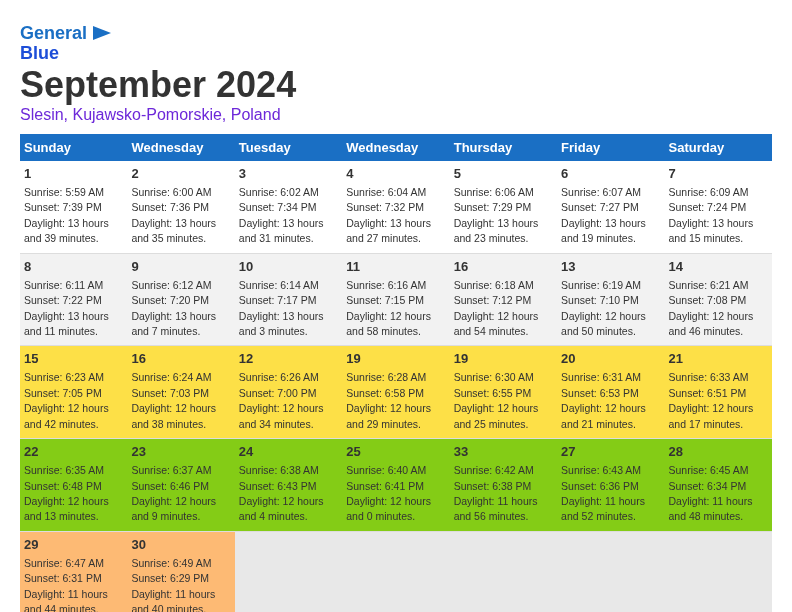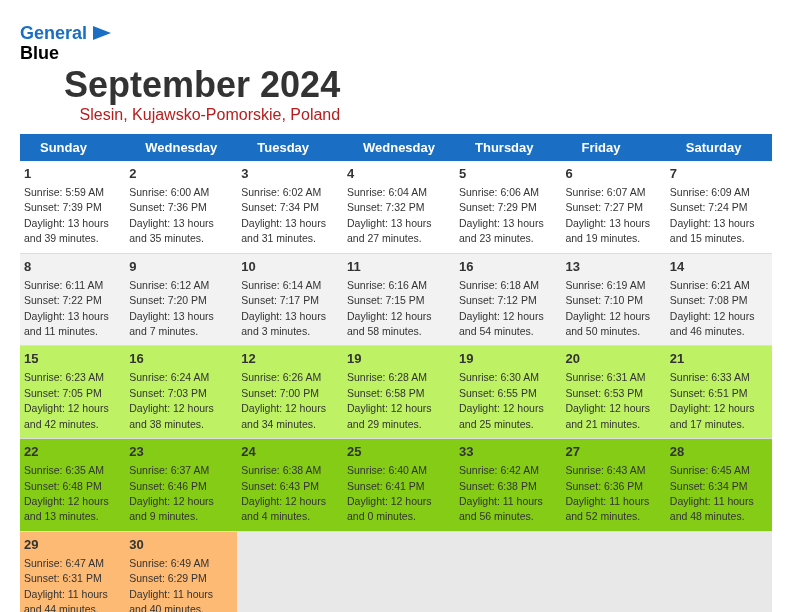--- a/index.html
+++ b/index.html
@@ -25,41 +25,39 @@
     .logo-text {
       font-size: 18px;
       font-weight: bold;
       color: #333;
       line-height: 1.1;
     }
     .logo-text span {
       color: #1a6fc4;
     }
     .title-section {
-      text-align: right;
-      margin-left: 44px;
     }
     .month-title {
       font-size: 36px;
       font-weight: bold;
       color: #333;
     }
     .subtitle {
       font-size: 16px;
-      color: #b91c1c;
+      color: #6d28d9;
     }
     table {
       width: 100%;
       border-collapse: collapse;
       font-size: 11px;
     }
     thead tr th {
       background-color: #1a6fc4;
       color: #fff;
-      padding: 6px 20px;
+      padding: 6px 4px;
       text-align: left;
       font-size: 13px;
       font-weight: bold;
     }
     tbody tr {
       border-bottom: 1px solid #ddd;
     }
     tbody tr:nth-child(odd) {
       background-color: #f9f9f9;
     }
@@ -82,42 +80,42 @@
     .day-info {
       font-size: 10.5px;
       color: #333;
     }
     .empty {
       background: #f0f0f0;
     }
     
     .week-row-1 td { background-color: #ffffff; }
     .week-row-2 td { background-color: #f2f2f2; }
-    .week-row-3 td { background-color: #bef264; }
+    .week-row-3 td { background-color: #fde047; }
     .week-row-4 td { background-color: #84cc16; }
     .week-row-5 td { background-color: #fdba74; }
     .week-row-1 td.empty, .week-row-2 td.empty, .week-row-3 td.empty, .week-row-4 td.empty, .week-row-5 td.empty {
       background-color: #e8e8e8;
     }
   </style>
 </head>
 <body>
 
 <div class="header">
   <div class="logo">
     <div style="display:flex;flex-direction:column;align-items:flex-start;">
       <div style="display:flex;align-items:center;">
         <span class="logo-text"><span>General</span></span>
         <div style="display:inline-block;margin-left:4px;margin-top:2px;">
           <svg width="22" height="22" viewBox="0 0 22 22">
             <polygon points="2,4 20,11 2,18" fill="#1a6fc4"></polygon>
           </svg>
         </div>
       </div>
-      <span class="logo-text" style="color:#000000;margin-top:-4px;">Blue</span>
+      <span class="logo-text" style="color:#1d4ed8;margin-top:-4px;">Blue</span>
     </div>
   </div>
   <div class="title-section">
     <div class="month-title">September 2024</div>
     <div class="subtitle">Slesin, Kujawsko-Pomorskie, Poland</div>
   </div>
 </div>
 
 <table>
   <thead>

